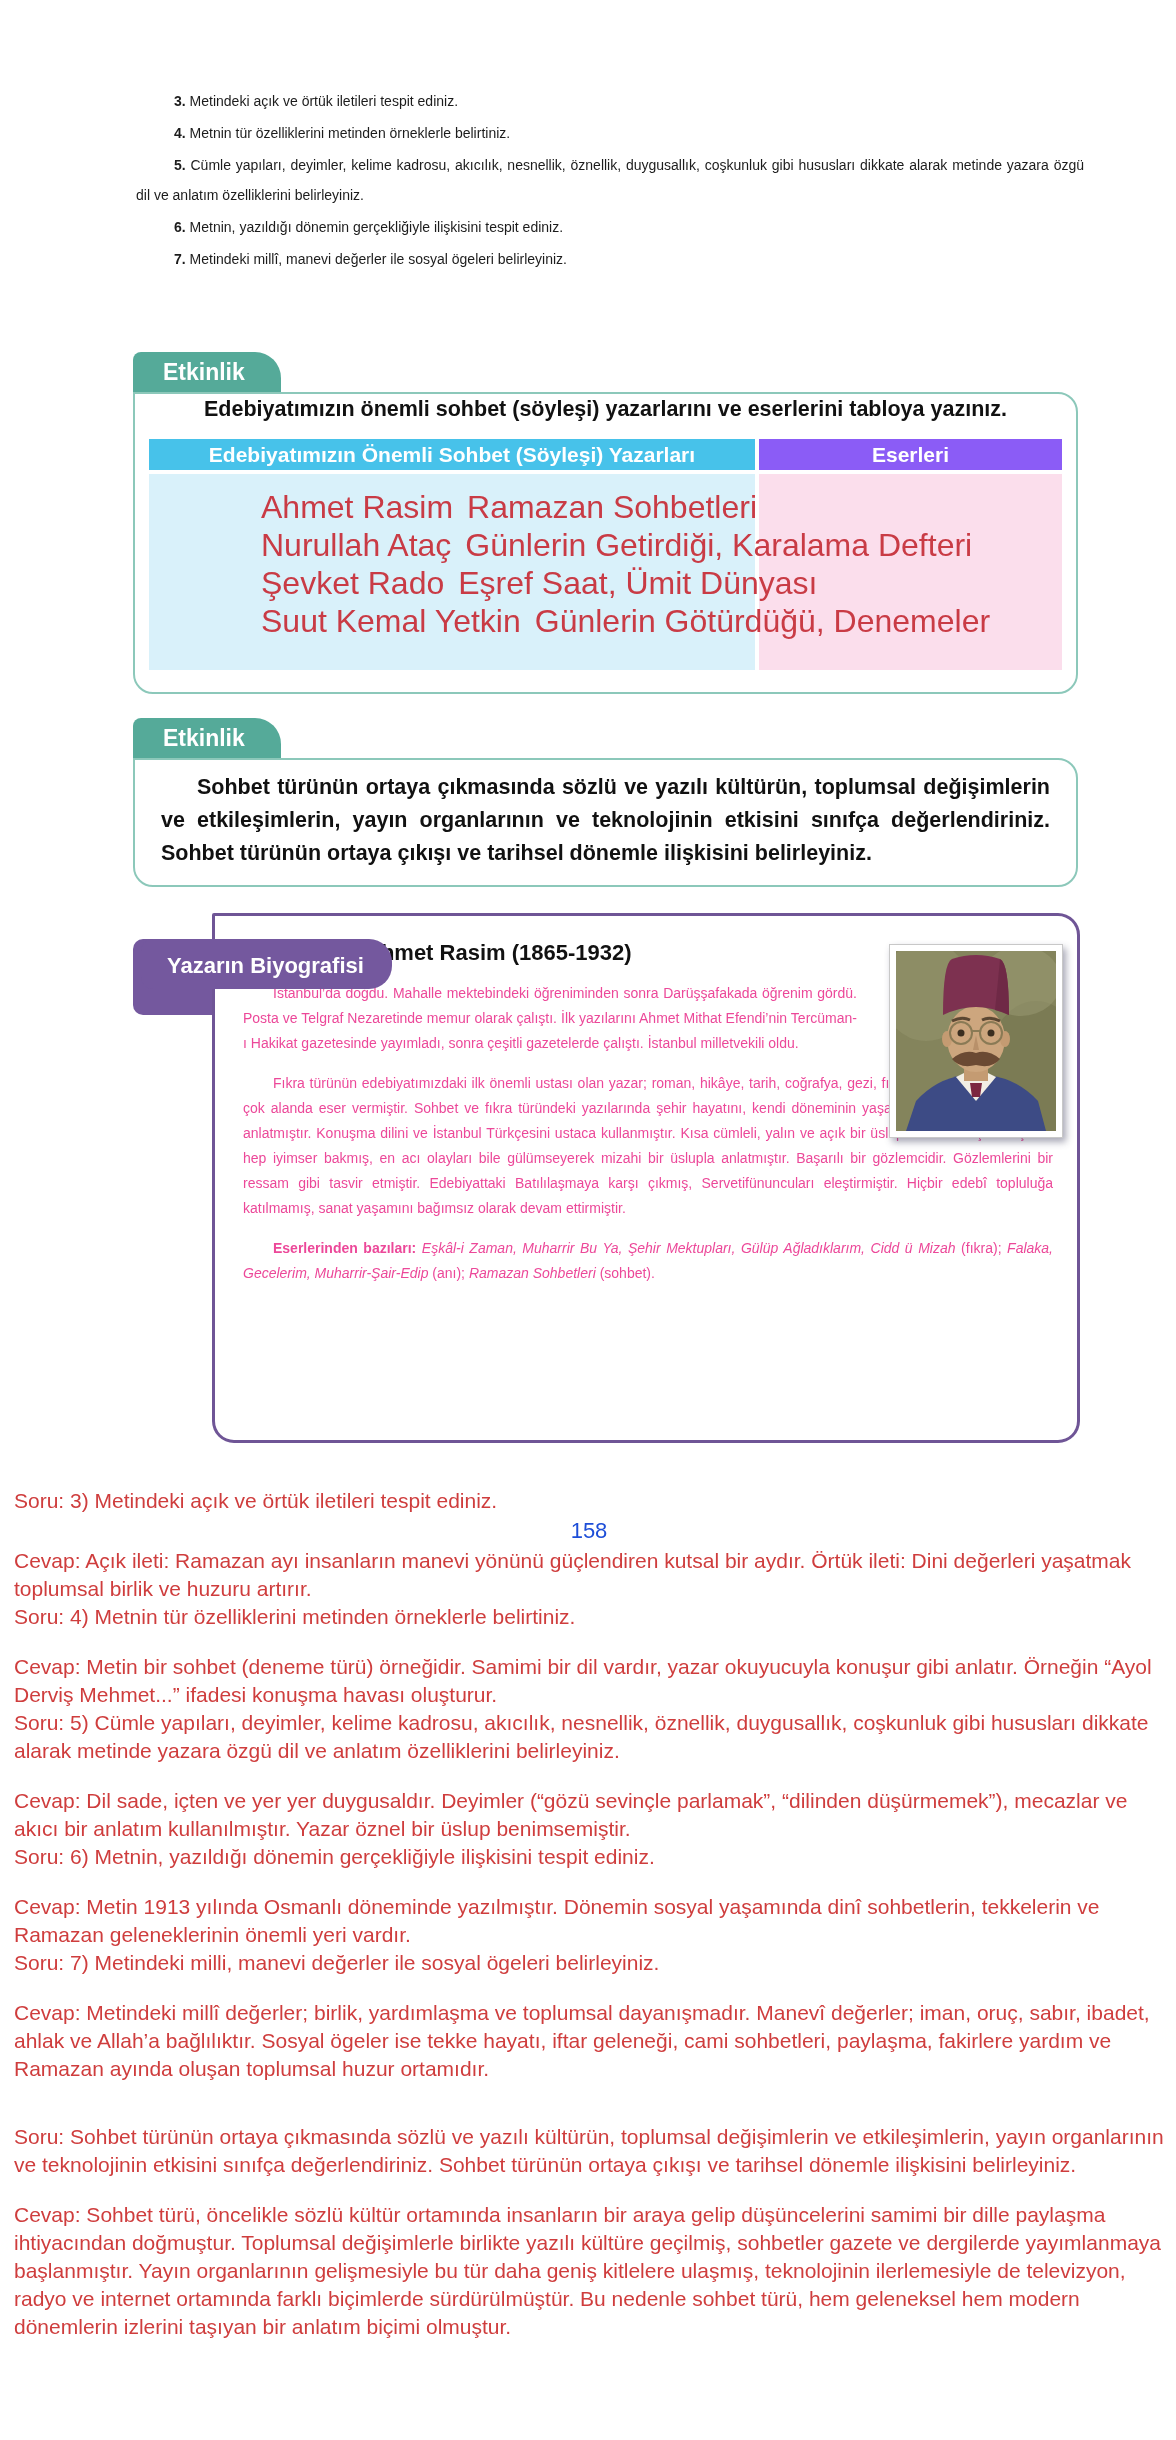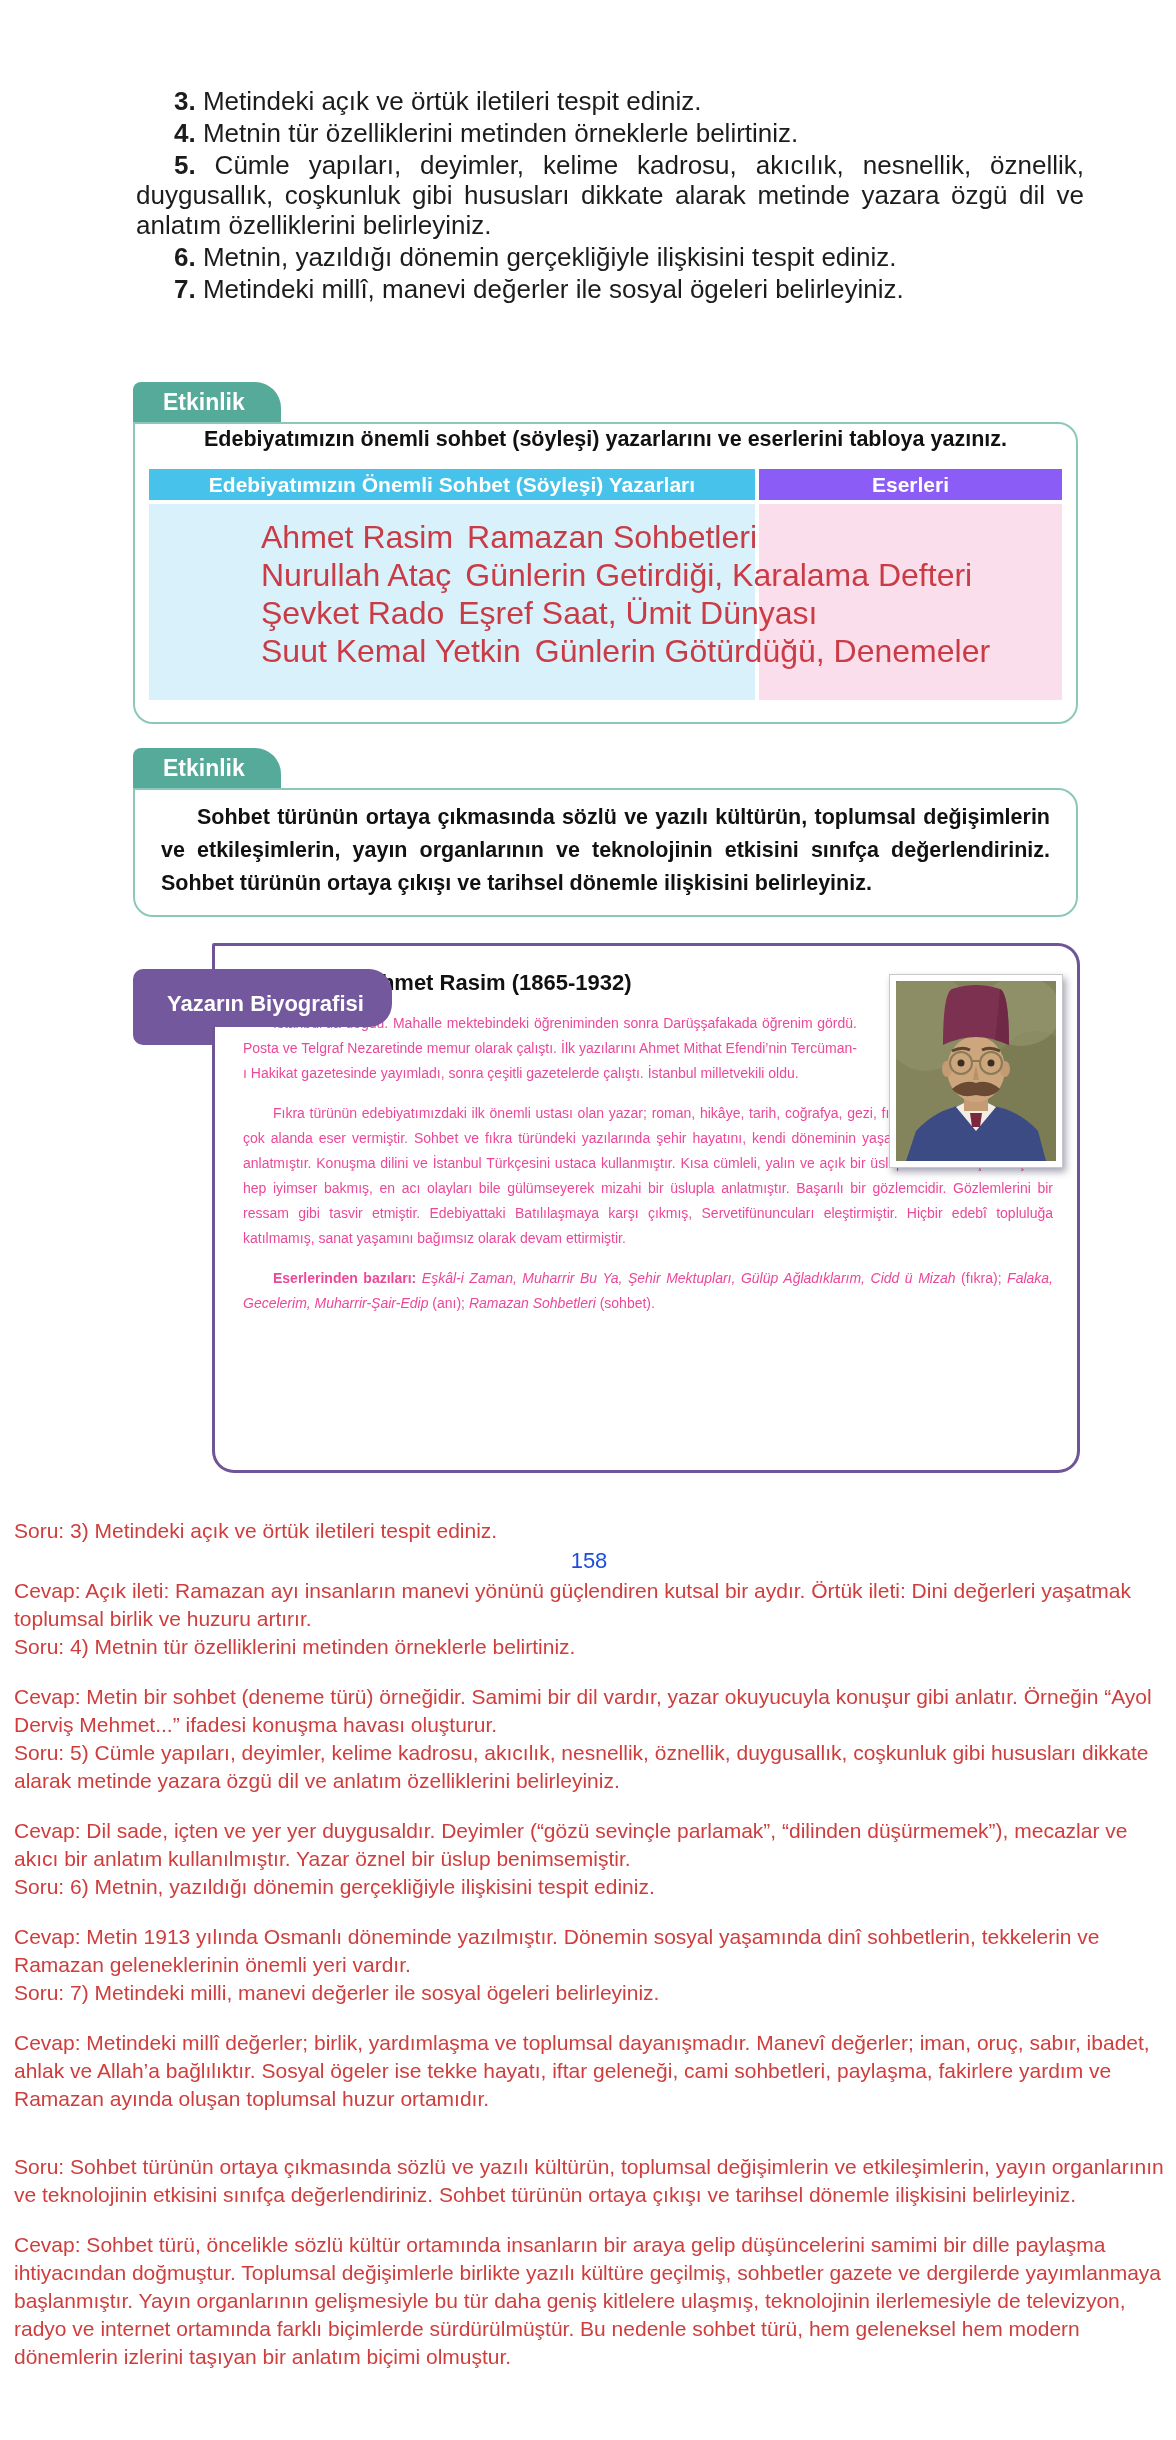--- a/index.html
+++ b/index.html
@@ -1,21 +1,21 @@
 <!DOCTYPE html>
 <html><head>
 <meta charset="utf-8">
 <style>
   html,body{margin:0;padding:0;}
   body{
     width:1176px;height:2440px;overflow:hidden;background:#ffffff;
     font-family:"Liberation Sans","DejaVu Sans",sans-serif;position:relative;
   }
   
-  .questions{margin:86px 92px 0 136px;font-size:26px;line-height:30px;color:#1c1c1c;text-align:justify;}
+  .questions{margin:86px 92px 0 136px;font-size:14px;line-height:30px;color:#1c1c1c;text-align:justify;}
   .questions p{margin:0 0 2px 0;text-indent:38px;}
   .q-num{font-weight:bold;}
   
   .activity{margin-left:133px;width:945px;}
   .act1{margin-top:78px;}
   .act2{margin-top:24px;}
   .tab-teal{display:inline-block;background:#55AA99;color:#fff;font-weight:bold;font-size:23px;
     line-height:28px;padding:6px 36px 6px 30px;border-radius:8px 26px 0 0;vertical-align:bottom;}
   .box-teal{border:2px solid #8CC8BA;border-radius:0 20px 20px 20px;background:#fff;}
   .box1-inner{padding:3px 14px 22px 14px;}
@@ -29,21 +29,21 @@
   .b-right{flex:1;background:#FBDEEC;}
   .answers{position:absolute;left:112px;top:14px;font-size:32px;line-height:38px;color:#C93B45;white-space:nowrap;}
   .answers p{margin:0;}
   .answers .author{display:inline-block;min-width:158px;margin-right:14px;}
   .box2-text{padding:11px 26px 15px;font-weight:bold;font-size:21.5px;line-height:33px;text-align:justify;text-indent:36px;color:#111;margin:0;}
   
   .bio{position:relative;margin:26px 0 0 133px;width:947px;}
   .bio-backing{position:absolute;left:0;top:26px;width:96px;height:76px;background:#74589E;border-radius:10px 0 0 10px;}
   .bio-box{position:relative;margin-left:79px;border:3px solid #6F5596;border-radius:2px 22px 22px 22px;background:#fff;padding:12px 24px 20px 28px;min-height:530px;box-sizing:border-box;}
   .bio-tab{position:absolute;left:8px;top:26px;height:46px;line-height:46px;background:#74589E;color:#fff;
-    font-weight:bold;font-size:22px;padding:12px 28px 0 26px;border-radius:12px 23px 23px 12px;z-index:2;}
+    font-weight:bold;font-size:22px;padding:4px 28px 0 26px;border-radius:12px 23px 23px 12px;z-index:2;}
   .bio-heading{margin:12px 0 0 122px;font-weight:bold;font-size:22px;color:#111;}
   .bio-photo{position:absolute;top:28px;right:14px;width:160px;height:180px;background:#fff;
     border:1px solid #c8c8c8;box-shadow:3px 4px 7px rgba(60,60,90,.45);padding:6px;}
   .bio p.para{font-size:14px;line-height:25px;text-align:justify;color:#ec4899;margin:15px 0 0 0;text-indent:30px;}
   .bio-p1{margin-right:196px !important;}
   .seg-b{font-weight:bold;}
   .seg-i{font-style:italic;}
   
   .qa{margin:44px 12px 0 14px;font-size:21px;line-height:28px;color:#CF3D3D;}
   .qa p{margin:0;}

